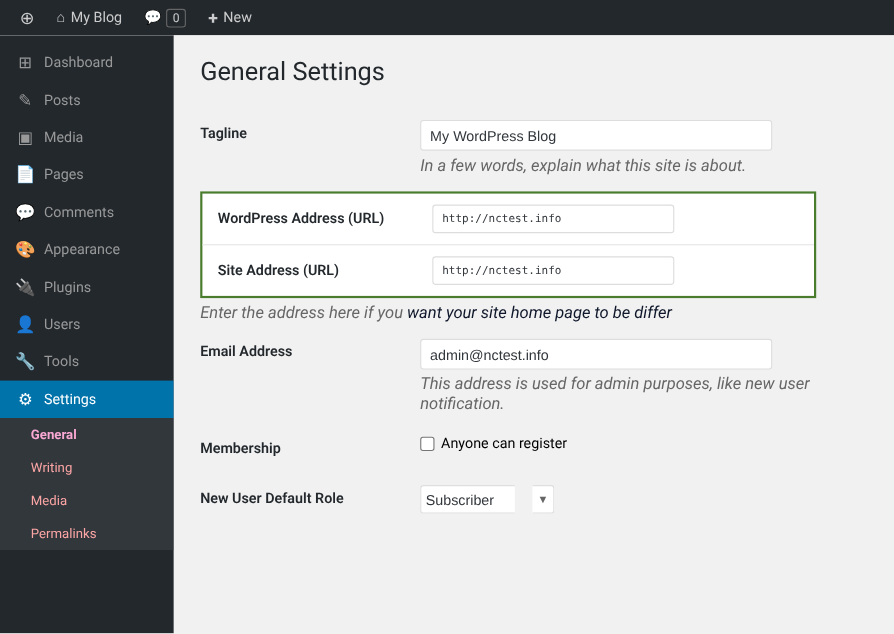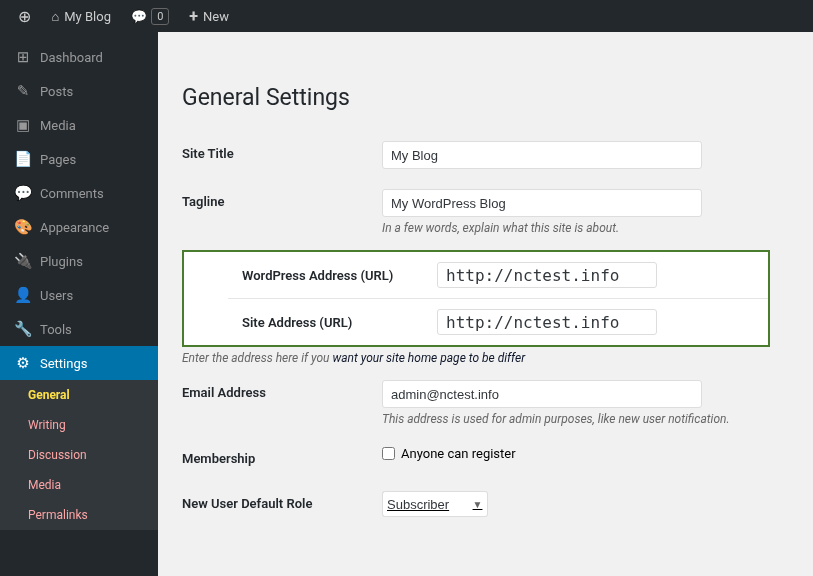--- a/index.html
+++ b/index.html
@@ -61,29 +61,28 @@
       font-size: 13px;
       cursor: pointer;
       white-space: nowrap;
     }
     .sidebar-item.active { background: #0073aa; color: #fff; }
     .sidebar-item .icon { width: 18px; text-align: center; font-size: 15px; }
 
     
     .sidebar-submenu { background: #32373c; }
     .sidebar-submenu .sidebar-item { padding-left: 28px; font-size: 12px; color: #fca5a5; }
-    .sidebar-submenu .sidebar-item.active-sub { color: #fde047; font-weight: bold; }
+    .sidebar-submenu .sidebar-item.active-sub { color: #f9a8d4; font-weight: bold; }
 
     
     .content {
       flex: 1;
       background: #f1f1f1;
       padding: 20px 20px 20px 24px;
       overflow-y: auto;
-      margin-top: 32px;
     }
 
     .page-title {
       font-size: 23px;
       font-weight: 400;
       color: #23282d;
       margin-bottom: 20px;
     }
 
     .form-table {
@@ -114,40 +113,39 @@
       border: 1px solid #ddd;
       border-radius: 3px;
       font-size: 13px;
       color: #32373c;
       background: #fff;
       display: block;
     }
 
     .form-input.url-input {
       font-family: monospace;
-      font-size: 16px;
+      font-size: 10px;
     }
 
     .description {
       font-style: italic;
       color: #666;
-      font-size: 12px;
+      font-size: 15px;
       margin-top: 4px;
     }
 
     .description a { color: #0f172a; }
 
     .checkbox-row { display: flex; gap: 6px; }
     .checkbox-row input[type="checkbox"] { margin: 0; }
 
     .select-wrapper {
       display: flex;
       align-items: center;
-      gap: 0;
-      text-decoration: underline;
+      gap: 16px;
     }
     .form-select {
       height: 26px;
       padding: 2px 4px;
       border: 1px solid #ddd;
       border-right: none;
       border-radius: 3px 0 0 3px;
       font-size: 13px;
       color: #32373c;
       background: #fff;
@@ -242,59 +240,48 @@
       <span>Settings</span>
     </div>
     <div class="sidebar-submenu">
       <div class="sidebar-item active-sub">
         <span>General</span>
       </div>
       <div class="sidebar-item">
         <span>Writing</span>
       </div>
       <div class="sidebar-item">
-        <span>Discussion</span>
-      </div>
-      <div class="sidebar-item">
         <span>Media</span>
       </div>
       <div class="sidebar-item">
         <span>Permalinks</span>
       </div>
     </div>
   </div>
 
   <div class="content">
     <h1 class="page-title">General Settings</h1>
 
     <table class="form-table">
       <tbody>
 
-        <tr>
-          <th>
-            <label>Site Title</label>
-          </th>
-          <td>
-            <input type="text" class="form-input" value="My Blog" style="">
-          </td>
-        </tr>
 
         <tr>
           <th>
             <label>Tagline</label>
           </th>
           <td>
             <input type="text" class="form-input" value="My WordPress Blog" style="">
             <p class="description">In a few words, explain what this site is about.</p>
           </td>
         </tr>
 
         <tr>
           <td colspan="2" style="padding: 5px 0;">
-            <div class="url-block-wrapper" style="border: 2.5px solid #4a7c2e; display: inline-block; min-width: 560px; background: #fff; margin-bottom: 2px; padding-left: 44px;">
+            <div class="url-block-wrapper" style="border: 2.5px solid #4a7c2e; display: inline-block; min-width: 560px; background: #fff; margin-bottom: 2px;">
               
               <div class="url-block-inner">
                 <div class="ubl">WordPress Address (URL)</div>
                 <input type="text" class="form-input url-input" style="width: 220px; height: 26px;" value="http://nctest.info">
               </div>
               <div class="url-block-sep"></div>
               
               <div class="url-block-inner">
                 <div class="ubl">Site Address (URL)</div>
                 <input type="text" class="form-input url-input" style="width: 220px; height: 26px;" value="http://nctest.info">

